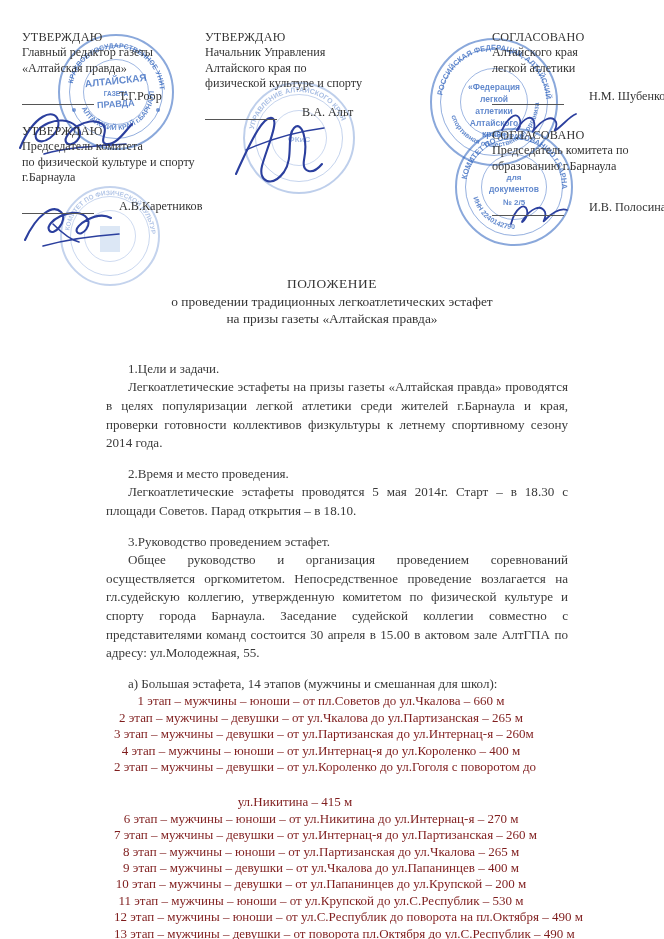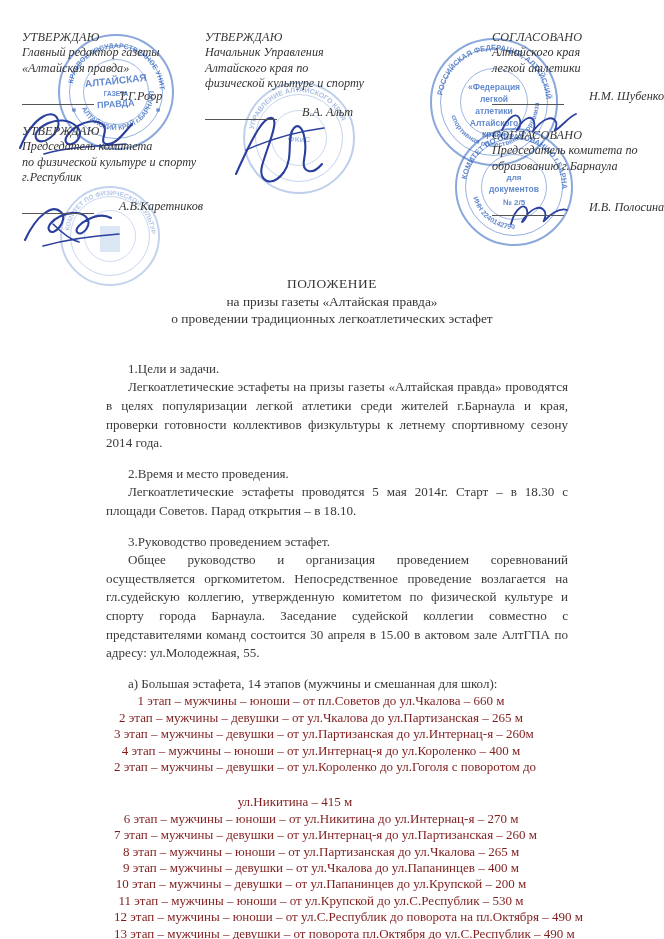--- a/index.html
+++ b/index.html
@@ -10,21 +10,21 @@
     font-family:"Liberation Serif", serif;
     color:#3b3b3b;
     position:relative;
     overflow:hidden;
     -webkit-font-smoothing:antialiased;
   }
   .page{position:relative;width:664px;height:939px;}
 
   
   .approvals{position:relative;height:265px;}
-  .appr{position:absolute;font-size:12.2px;line-height:15.4px;color:#343434;font-style:italic;}
+  .appr{position:absolute;font-size:12.2px;line-height:15.4px;color:#343434;}
   .appr .ttl{letter-spacing:.2px;}
   .appr .ln{display:block;white-space:nowrap;}
   .sigline{display:flex;align-items:flex-end;margin-top:13px;white-space:nowrap;gap:21px;}
   .sigline .rule{display:inline-block;border-bottom:1px solid #555;width:72px;height:11px;margin-right:4px;}
   .sigline .nm{font-size:12.2px;}
 
   .a-redaktor{left:22px;top:30px;}
   .a-upravlenie{left:205px;top:30px;}
   .a-federacia{left:492px;top:30px;}
   .a-komitet{left:22px;top:124px;}
@@ -221,42 +221,42 @@
       <span class="sigline">
         <span class="rule"></span>
         <span class="nm">Н.М. Шубенкова</span>
       </span>
     </div>
 
     <div class="appr a-komitet">
       <span class="ln ttl">УТВЕРЖДАЮ</span>
       <span class="ln">Председатель комитета</span>
       <span class="ln">по физической культуре и спорту</span>
-      <span class="ln">г.Республик</span>
+      <span class="ln">г.Барнаула</span>
       <span class="sigline">
         <span class="rule"></span>
         <span class="nm">А.В.Каретников</span>
       </span>
     </div>
 
     <div class="appr a-obrazovanie">
       <span class="ln ttl">СОГЛАСОВАНО</span>
       <span class="ln">Председатель комитета по</span>
       <span class="ln">образованию г.Барнаула</span>
       <span class="sigline" style="margin-top:26px;">
         <span class="rule"></span>
         <span class="nm">И.В. Полосина</span>
       </span>
     </div>
   </div>
 
   <div class="doc-title">
     <div class="main">ПОЛОЖЕНИЕ</div>
+    <div>о проведении традиционных легкоатлетических эстафет</div>
     <div>на призы газеты «Алтайская правда»</div>
-    <div>о проведении традиционных легкоатлетических эстафет</div>
   </div>
 
   <div class="body">
 
     <div class="gap"></div>
     <div class="sec-head">1.Цели и задачи.</div>
     <p class="para">Легкоатлетические эстафеты на призы газеты «Алтайская правда» проводятся в целях популяризации легкой атлетики среди жителей г.Барнаула и края, проверки готовности коллективов физкультуры к летнему спортивному сезону 2014 года.</p>
 
     <div class="gap"></div>
     <div class="sec-head">2.Время и место проведения.</div>

